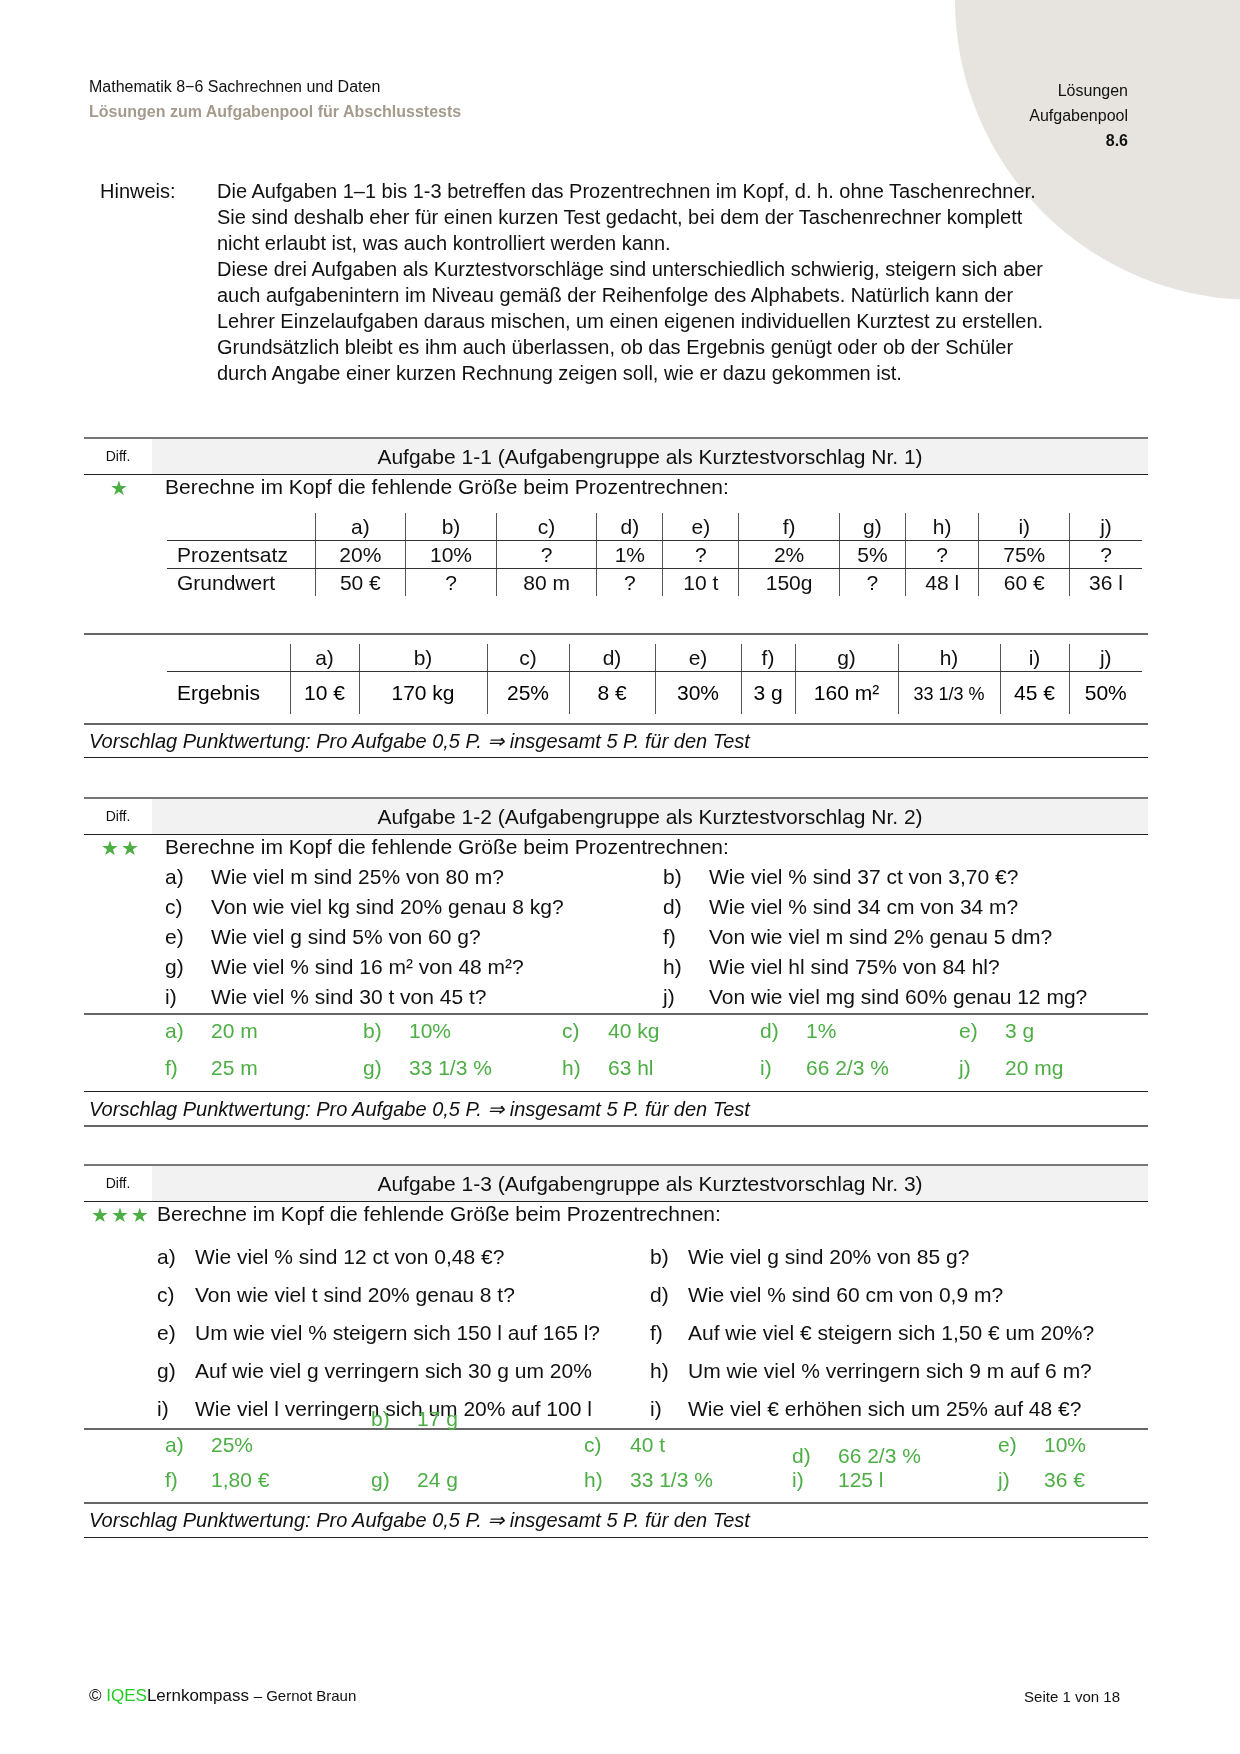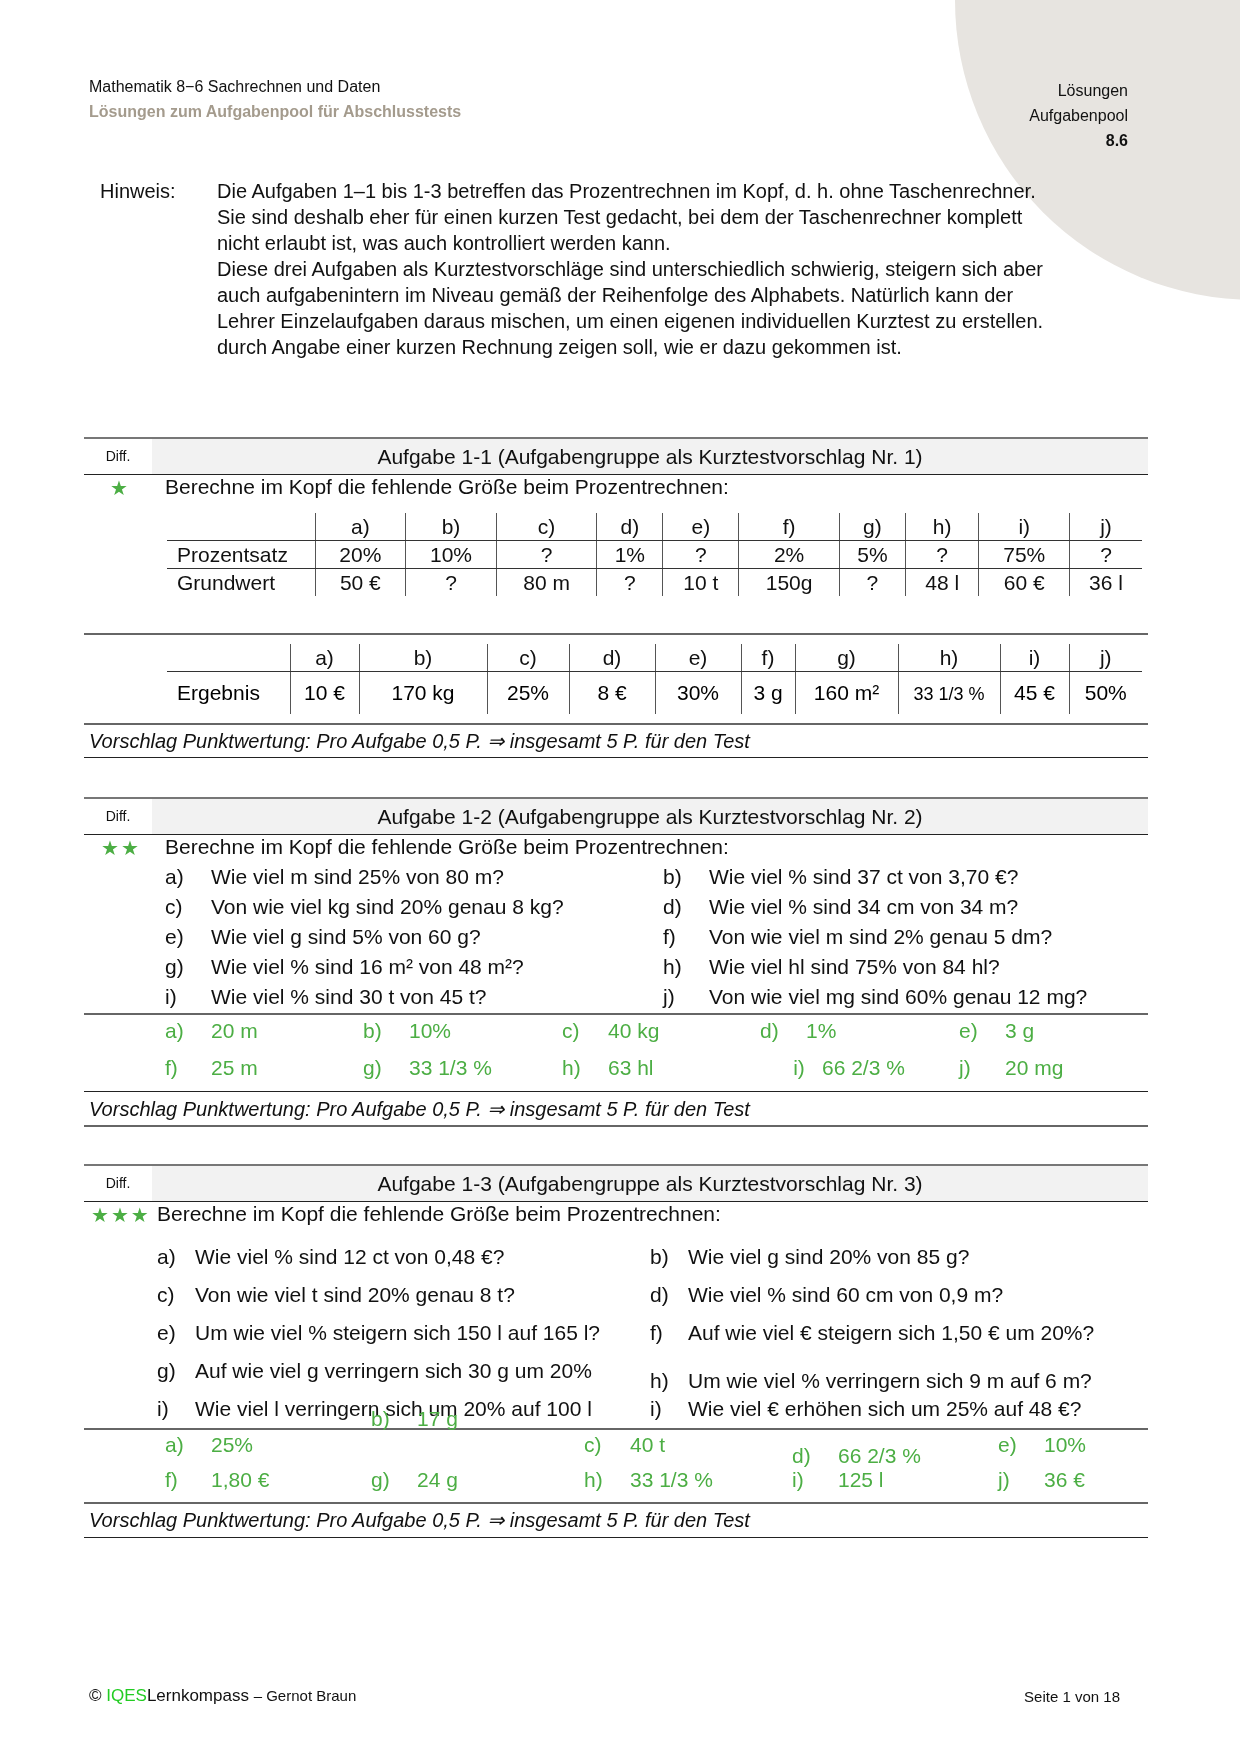--- a/index.html
+++ b/index.html
@@ -58,20 +58,21 @@
 
 <div class="abs hint">
   <div class="lbl">Hinweis:</div>
   <div class="txt">
     <div>Die Aufgaben 1–1 bis 1-3 betreffen das Prozentrechnen im Kopf, d. h. ohne Taschenrechner.</div>
     <div>Sie sind deshalb eher für einen kurzen Test gedacht, bei dem der Taschenrechner komplett</div>
     <div>nicht erlaubt ist, was auch kontrolliert werden kann.</div>
     <div>Diese drei Aufgaben als Kurztestvorschläge sind unterschiedlich schwierig, steigern sich aber</div>
     <div>auch aufgabenintern im Niveau gemäß der Reihenfolge des Alphabets. Natürlich kann der</div>
     <div>Lehrer Einzelaufgaben daraus mischen, um einen eigenen individuellen Kurztest zu erstellen.</div>
+    <div>Grundsätzlich bleibt es ihm auch überlassen, ob das Ergebnis genügt oder ob der Schüler</div>
     <div>durch Angabe einer kurzen Rechnung zeigen soll, wie er dazu gekommen ist.</div>
   </div>
 </div>
 
 <div class="task-head" style="top:437px;">
   <div class="diff">Diff.</div>
   <div class="title">Aufgabe 1-1 (Aufgabengruppe als Kurztestvorschlag Nr. 1)</div>
 </div>
 <div class="stars" style="left:110px;top:476px;">★</div>
 <div class="prompt" style="left:165px;top:475px;">Berechne im Kopf die fehlende Größe beim Prozentrechnen:</div>
@@ -204,42 +205,42 @@
 <div class="sep" style="top:1013px;"></div>
 
 <div class="a" style="left:165px;top:1019px;"><span class="l">a)</span><span>20 m</span></div>
 <div class="a" style="left:363px;top:1019px;"><span class="l">b)</span><span>10%</span></div>
 <div class="a" style="left:562px;top:1019px;"><span class="l">c)</span><span>40 kg</span></div>
 <div class="a" style="left:760px;top:1019px;"><span class="l">d)</span><span>1%</span></div>
 <div class="a" style="left:959px;top:1019px;"><span class="l">e)</span><span>3 g</span></div>
 <div class="a" style="left:165px;top:1056px;"><span class="l">f)</span><span>25 m</span></div>
 <div class="a" style="left:363px;top:1056px;"><span class="l">g)</span><span>33 1/3 %</span></div>
 <div class="a" style="left:562px;top:1056px;"><span class="l">h)</span><span>63 hl</span></div>
-<div class="a" style="left:776px;top:1056px;text-align:center;"><span class="l">i)</span><span>66 2/3 %</span></div>
+<div class="a" style="left:760px;top:1056px;"><span class="l">i)</span><span>66 2/3 %</span></div>
 <div class="a" style="left:959px;top:1056px;"><span class="l">j)</span><span>20 mg</span></div>
 
 <div class="sep thin" style="top:1091px;"></div>
 <div class="points" style="top:1097px;">Vorschlag Punktwertung: Pro Aufgabe 0,5 P. ⇒ insgesamt 5 P. für den Test</div>
 <div class="sep" style="top:1125px;"></div>
 
 <div class="task-head" style="top:1164px;">
   <div class="diff">Diff.</div>
   <div class="title">Aufgabe 1-3 (Aufgabengruppe als Kurztestvorschlag Nr. 3)</div>
 </div>
 <div class="stars" style="left:91px;top:1203px;">★★★</div>
 <div class="prompt" style="left:157px;top:1202px;">Berechne im Kopf die fehlende Größe beim Prozentrechnen:</div>
 
 <div class="q" style="left:157px;top:1245px;"><span class="l" style="width:38px">a)</span><span>Wie viel % sind 12 ct von 0,48 €?</span></div>
 <div class="q" style="left:650px;top:1245px;"><span class="l" style="width:38px">b)</span><span>Wie viel g sind 20% von 85 g?</span></div>
 <div class="q" style="left:157px;top:1283px;"><span class="l" style="width:38px">c)</span><span>Von wie viel t sind 20% genau 8 t?</span></div>
 <div class="q" style="left:650px;top:1283px;"><span class="l" style="width:38px">d)</span><span>Wie viel % sind 60 cm von 0,9 m?</span></div>
 <div class="q" style="left:157px;top:1321px;"><span class="l" style="width:38px">e)</span><span>Um wie viel % steigern sich 150 l auf 165 l?</span></div>
 <div class="q" style="left:650px;top:1321px;"><span class="l" style="width:38px">f)</span><span>Auf wie viel € steigern sich 1,50 € um 20%?</span></div>
 <div class="q" style="left:157px;top:1359px;"><span class="l" style="width:38px">g)</span><span>Auf wie viel g  verringern sich 30 g um 20%</span></div>
-<div class="q" style="left:650px;top:1359px;margin-top:10px;"><span class="l" style="width:38px">h)</span><span>Um wie viel % verringern sich 9 m auf 6 m?</span></div>
+<div class="q" style="left:650px;top:1359px;"><span class="l" style="width:38px">h)</span><span>Um wie viel % verringern sich 9 m auf 6 m?</span></div>
 <div class="q" style="left:157px;top:1397px;"><span class="l" style="width:38px">i)</span><span>Wie viel l verringern sich um 20% auf 100 l</span></div>
 <div class="q" style="left:650px;top:1397px;"><span class="l" style="width:38px">i)</span><span>Wie viel € erhöhen sich um 25% auf 48 €?</span></div>
 
 <div class="sep" style="top:1428px;"></div>
 
 <div class="a" style="left:165px;top:1433px;"><span class="l" style="width:46px">a)</span><span>25%</span></div>
 <div class="a" style="left:371px;top:1407px;"><span class="l">b)</span><span>17 g</span></div>
 <div class="a" style="left:584px;top:1433px;"><span class="l">c)</span><span>40 t</span></div>
 <div class="a" style="left:792px;top:1433px;margin-top:11px;"><span class="l">d)</span><span>66 2/3 %</span></div>
 <div class="a" style="left:998px;top:1433px;"><span class="l">e)</span><span>10%</span></div>

